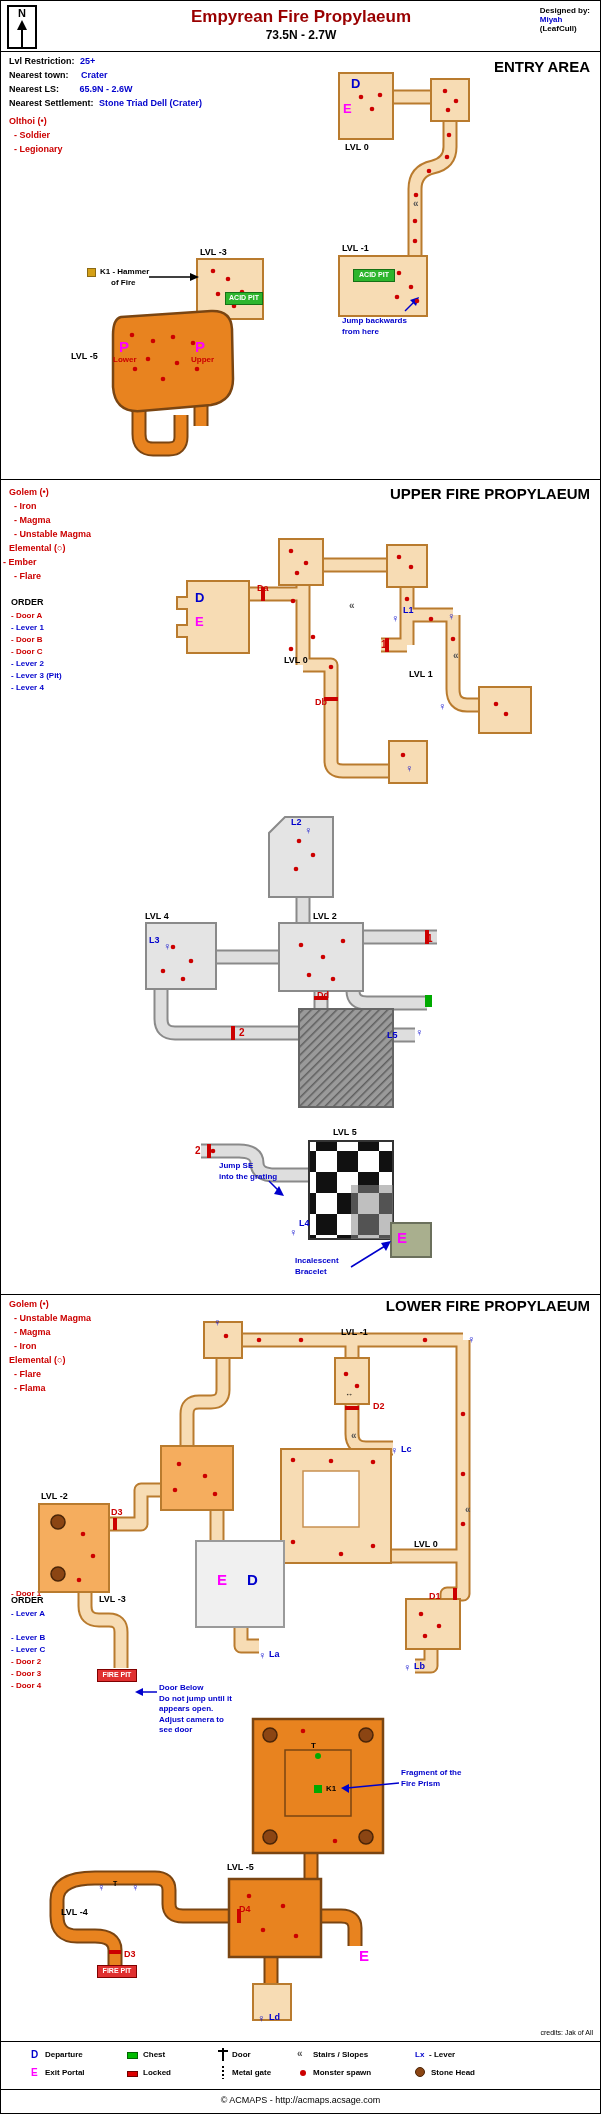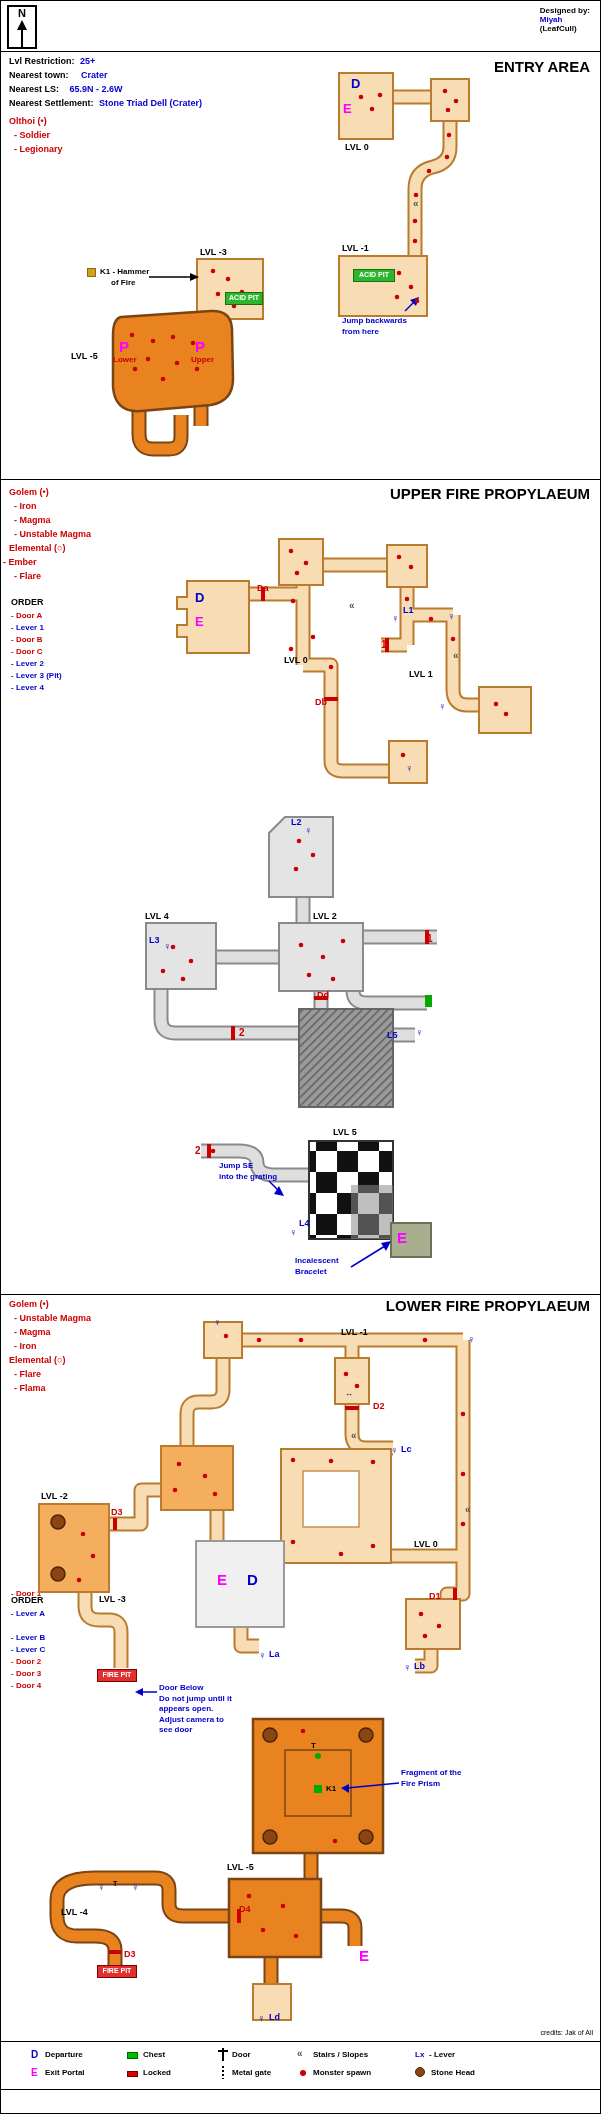--- a/index.html
+++ b/index.html
@@ -42,30 +42,32 @@
 
 <div id="root">
 
   <div class="compass">
     <div class="lbl s11" style="position:static">N</div>
     <svg width="24" height="28" viewBox="0 0 24 28">
       <line x1="12" y1="27" x2="12" y2="6" stroke="#000" stroke-width="2"></line>
       <polygon points="12,0 7,10 17,10" fill="#000"></polygon>
     </svg>
   </div>
+  <div class="lbl s17 maroon" style="left:100px;top:6px;width:400px;text-align:center">Empyrean Fire Propylaeum</div>
+  <div class="lbl s12" style="left:100px;top:28px;width:400px;text-align:center">73.5N - 2.7W</div>
   <div style="position:absolute;right:10px;top:5px;text-align:left">
     <div class="lbl s8" style="position:static">Designed by:</div>
     <div class="lbl s8 blue" style="position:static">Miyah</div>
     <div class="lbl s8" style="position:static">(LeafCull)</div>
   </div>
   <div class="hr" style="top:50px"></div>
 
   <div class="lbl" style="left:8px;top:55px"><span>Lvl Restriction:</span> <span class="blue" style="margin-left:3px">25+</span></div>
   <div class="lbl" style="left:8px;top:69px"><span>Nearest town:</span> <span class="blue" style="margin-left:10px">Crater</span></div>
-  <div class="lbl" style="left:8px;top:83px"><span>Nearest LS:</span> <span class="blue" style="margin-left:8px">65.9N - 2.6W</span></div>
+  <div class="lbl" style="left:8px;top:83px"><span>Nearest LS:</span> <span class="blue" style="margin-left:18px">65.9N - 2.6W</span></div>
   <div class="lbl" style="left:8px;top:97px"><span>Nearest Settlement:</span> <span class="blue" style="margin-left:3px">Stone Triad Dell (Crater)</span></div>
   <div class="lbl red" style="left:8px;top:115px">Olthoi (•)</div>
   <div class="lbl red" style="left:13px;top:129px">- Soldier</div>
   <div class="lbl red" style="left:13px;top:143px">- Legionary</div>
   <div class="lbl s15" style="right:10px;top:57px">ENTRY AREA</div>
 
   <svg class="map" style="top:48px" width="601" height="430" viewBox="0 0 601 430">
     <g>
       <path class="cor-o" d="M390,48 H432 M449,72 V98 Q449,114 432,118 Q414,122 414,140 V210"></path>
       <path class="cor-i" d="M390,48 H432 M449,72 V98 Q449,114 432,118 Q414,122 414,140 V210"></path>
@@ -447,14 +449,15 @@
   <div class="lbl s8" style="left:312px;top:2049px">Stairs / Slopes</div>
   <div class="sym-spawn" style="left:299px;top:2069px"></div>
   <div class="lbl s8" style="left:312px;top:2067px">Monster spawn</div>
 
   <div class="lbl s8 blue" style="left:414px;top:2049px">Lx</div>
   <div class="lbl s8" style="left:428px;top:2049px">- Lever</div>
   <div class="sym-head" style="left:414px;top:2066px"></div>
   <div class="lbl s8" style="left:430px;top:2067px">Stone Head</div>
 
   <div class="hr" style="top:2088px"></div>
+  <div class="lbl s9 reg" style="left:0;top:2094px;width:599px;text-align:center;font-weight:normal">© ACMAPS - http://acmaps.acsage.com</div>
 
 </div>
 
 </body></html>

